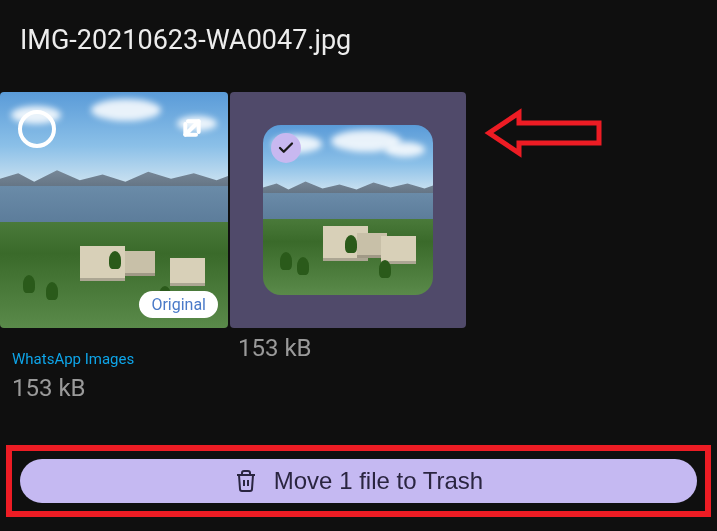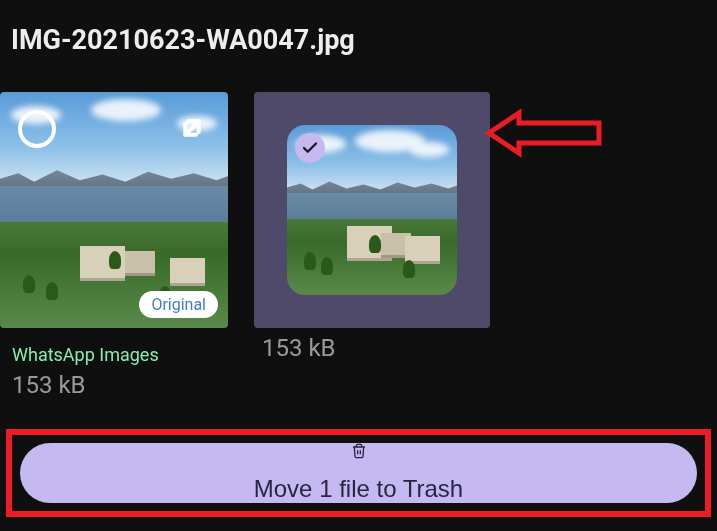--- a/index.html
+++ b/index.html
@@ -6,26 +6,26 @@
     body {
       width: 717px;
       height: 531px;
       background: #0f0f0f;
       font-family: -apple-system, BlinkMacSystemFont, 'Segoe UI', Roboto, sans-serif;
       overflow: hidden;
     }
     .title {
       color: #ededed;
       font-size: 27px;
-      font-weight: 700;
-      padding: 24px 0 0 11px;
+      font-weight: 400;
+      padding: 24px 0 0 20px;
     }
     .thumbnails {
       display: flex;
-      gap: 26px;
+      gap: 2px;
       margin-top: 36px;
       padding-left: 0;
     }
     .thumb-container {
       display: flex;
       flex-direction: column;
     }
     .thumb {
       position: relative;
       overflow: hidden;
@@ -145,24 +145,24 @@
       width: 30px;
       height: 30px;
       background: #c8b8f0;
       border-radius: 50%;
       display: flex;
       align-items: center;
       justify-content: center;
     }
     .check-icon svg { width: 18px; height: 18px; }
     .thumb-label {
-      color: #86efac;
-      font-size: 18px;
-      font-weight: 400;
-      margin-top: 16px;
+      color: #0ea5e9;
+      font-size: 15px;
+      font-weight: 400;
+      margin-top: 22px;
       padding-left: 8px;
     }
     .thumb-size {
       color: #9a9a9a;
       font-size: 24px;
       font-weight: 400;
       margin-top: 6px;
       padding-left: 8px;
     }
     .thumb-container:first-child .thumb-label,
@@ -184,29 +184,28 @@
       right: 6px;
       border: 6px solid #ed1c24;
       padding: 8px 8px;
     }
     .trash-button {
       background: #c5b9f2;
       color: #2a2540;
       border: none;
       width: 100%;
       border-radius: 36px;
-      height: 60px;
+      height: 44px;
       display: flex;
       align-items: center;
       justify-content: center;
       gap: 16px;
       font-size: 24px;
       font-weight: 400;
       cursor: pointer;
-      flex-direction: column;
     }
     .trash-icon { width: 24px; height: 24px; }
   </style>
 </head>
 <body>
 
 <div class="title">IMG-20210623-WA0047.jpg</div>
 
 <div class="thumbnails">
 

